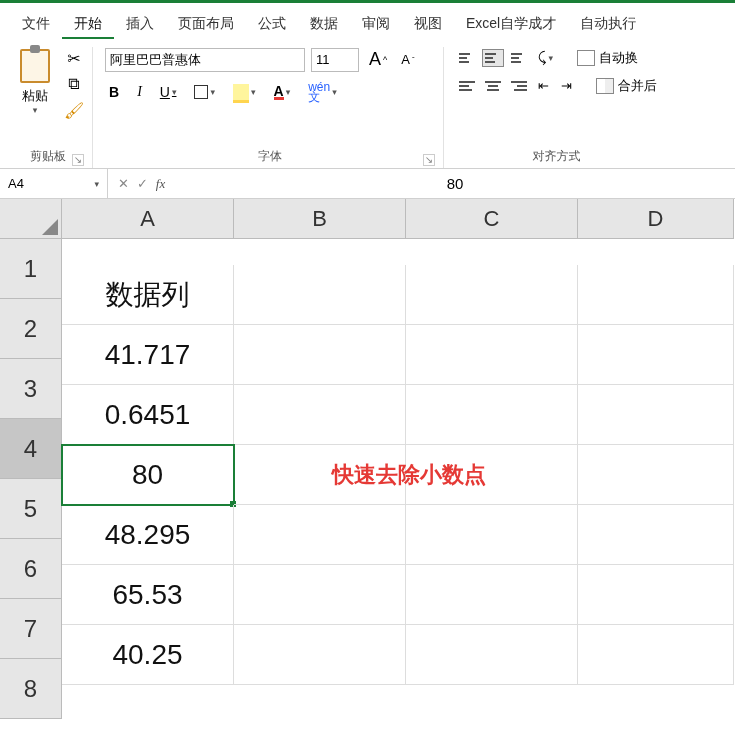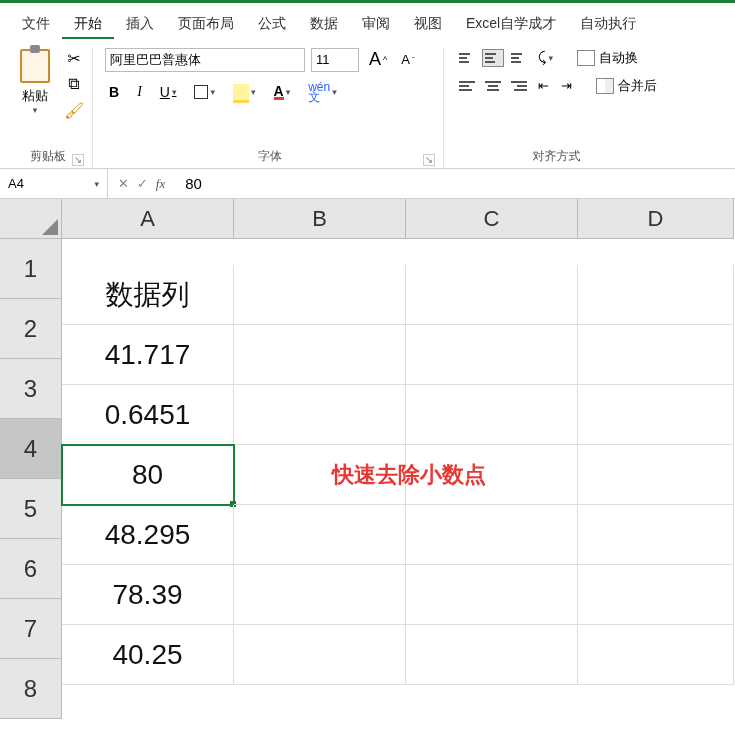--- a/index.html
+++ b/index.html
@@ -38,21 +38,21 @@
   .align-group-body { display: flex; flex-direction: column; gap: 8px; }
   .align-row { display: flex; gap: 4px; align-items: center; }
   .align-ic { width: 22px; height: 18px; display: flex; flex-direction: column; justify-content: center; gap: 2px; padding: 2px; border: 1px solid transparent; }
   .align-ic.sel { border: 1px solid #888; background: #e6e6e6; }
   .align-ic span { height: 2px; background: #555; display: block; }
   .rot-ic { font-size: 14px; }
   .indent-ic { font-size: 13px; }
   .wrap-btn { display: flex; align-items: center; gap: 4px; font-size: 13px; }
   .wrap-ic { width: 18px; height: 16px; border: 1px solid #888; position: relative; }
   .merge-ic { width: 18px; height: 16px; border: 1px solid #888; background: linear-gradient(90deg, #fff 50%, #eee 50%); }
-  .formula-bar { display: flex; align-items: center; border-bottom: 1px solid #d0d0d0; height: 30px; }
+  .formula-bar { display: flex; align-items: center; border-bottom: 1px solid #d0d0d0; height: 30px; text-align: center; }
   .name-box { width: 108px; border-right: 1px solid #d0d0d0; height: 100%; display: flex; align-items: center; padding: 0 8px; font-size: 13px; justify-content: space-between; }
   .fx-btns { display: flex; align-items: center; gap: 8px; padding: 0 10px; color: #888; font-size: 13px; }
   .fx-btns .fx { font-style: italic; font-family: serif; color: #555; }
   .formula-input { flex: 1; padding: 0 10px; font-size: 15px; }
   .sheet { display: flex; height: calc(736px - 3px - 36px - 130px - 30px); }
   .col-headers { display: flex; height: 40px; }
   .corner { width: 62px; height: 40px; background: #e6e6e6; border-right: 1px solid #bbb; border-bottom: 1px solid #bbb; position: relative; }
   .corner::after { content: ''; position: absolute; right: 3px; bottom: 3px; width: 0; height: 0; border-left: 16px solid transparent; border-bottom: 16px solid #888; }
   .col-h { background: #e6e6e6; border-right: 1px solid #bbb; border-bottom: 1px solid #bbb; text-align: center; line-height: 40px; font-size: 22px; color: #333; }
   .col-A { width: 172px; }
@@ -261,21 +261,21 @@
           <div class="cell col-C"></div>
           <div class="cell col-D"></div>
         </div>
         <div class="row">
           <div class="cell col-A">48.295</div>
           <div class="cell col-B"></div>
           <div class="cell col-C"></div>
           <div class="cell col-D"></div>
         </div>
         <div class="row">
-          <div class="cell col-A">78.39</div>
+          <div class="cell col-A">65.53</div>
           <div class="cell col-B"></div>
           <div class="cell col-C"></div>
           <div class="cell col-D"></div>
         </div>
         <div class="row">
           <div class="cell col-A">40.25</div>
           <div class="cell col-B"></div>
           <div class="cell col-C"></div>
           <div class="cell col-D"></div>
         </div>

